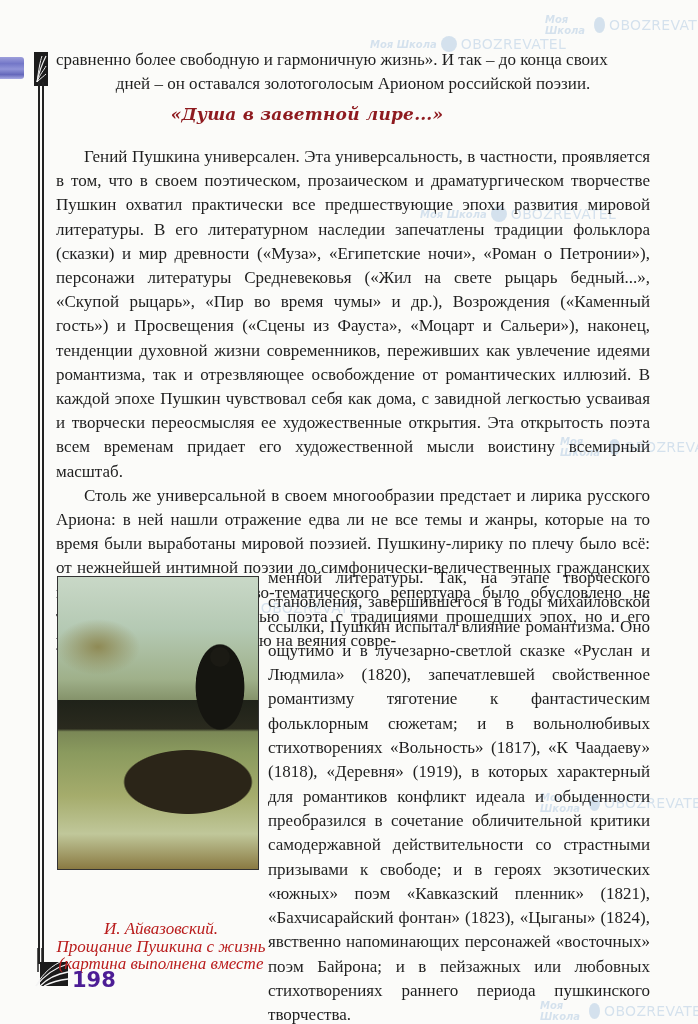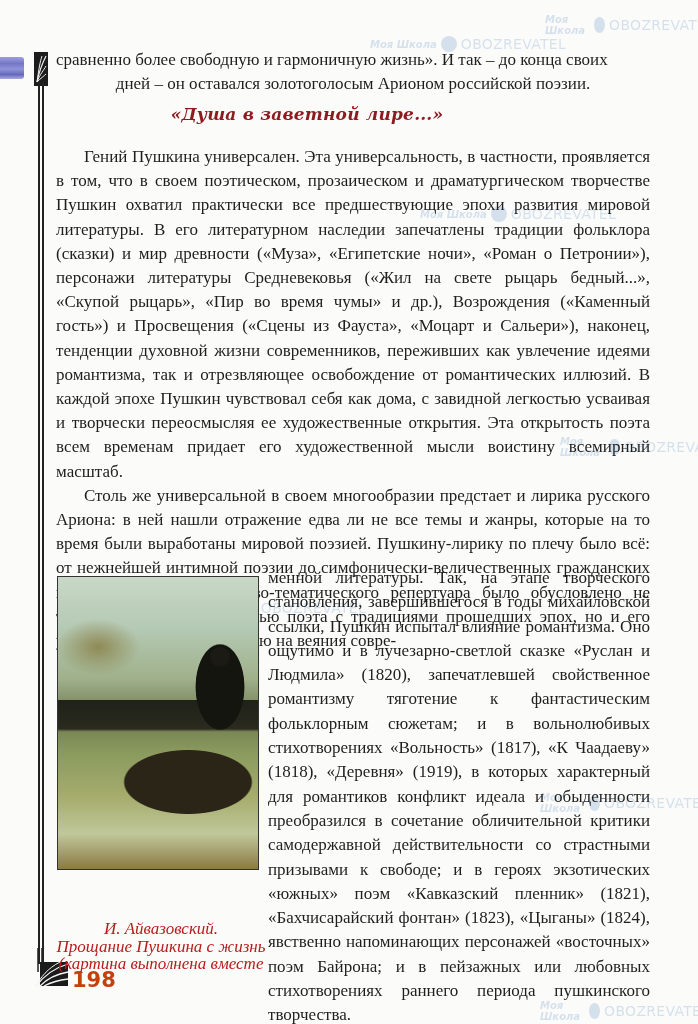--- a/index.html
+++ b/index.html
@@ -39,21 +39,21 @@
   .painting { position: absolute; left: 57px; top: 576px; width: 200px; height: 292px; border: 1px solid #333; overflow: hidden;
     background:
       radial-gradient(ellipse 40px 70px at 162px 110px, #151510 0%, #151510 60%, transparent 62%),
       radial-gradient(ellipse 90px 45px at 130px 205px, #2b2518 0%, #2b2518 70%, transparent 72%),
       linear-gradient(180deg, transparent 0%, transparent 42%, #1f2219 42%, #2a2a1e 52%, transparent 53%),
       radial-gradient(ellipse 60px 40px at 40px 70px, #8f8a55 0%, transparent 70%),
       linear-gradient(180deg,#c9d8c7 0%,#b4c9b3 18%,#9fb08a 35%,#6f7a50 48%,#8a9a5e 60%,#a5ac6c 75%,#c0c79a 88%,#8a7a42 100%); }
   .figure-ph { position: absolute; left: 152px; top: 70px; width: 20px; height: 20px; border-radius: 50%; background: #1b1a14; }
   .caption { position: absolute; left: 56px; top: 888px; width: 210px; text-align: center;
     font-style: italic; font-size: 17px; line-height: 17.5px; color: #b91c1c; margin-top: 32px; }
-  .page-num { position: absolute; left: 72px; top: 968px; font-family: "DejaVu Sans", sans-serif; font-weight: bold; font-size: 21px; color: #c2410c; }
+  .page-num { position: absolute; left: 72px; top: 968px; font-family: "DejaVu Sans", sans-serif; font-weight: bold; font-size: 21px; color: #4c1d95; }
 
   
   .wm { position: absolute; display: flex; align-items: center; gap: 4px; opacity: .35; pointer-events: none; }
   .wm .ms { font-family: "DejaVu Sans", sans-serif; font-style: italic; font-weight: bold; font-size: 10px; color: #8eb3d8; }
   .wm .circ { width: 16px; height: 16px; border-radius: 50%; background: #8eb3d8; }
   .wm .ob { font-family: "DejaVu Sans", sans-serif; font-size: 14px; color: #8eb3d8; letter-spacing: .3px; }
 </style>
 </head>
 <body>
 

